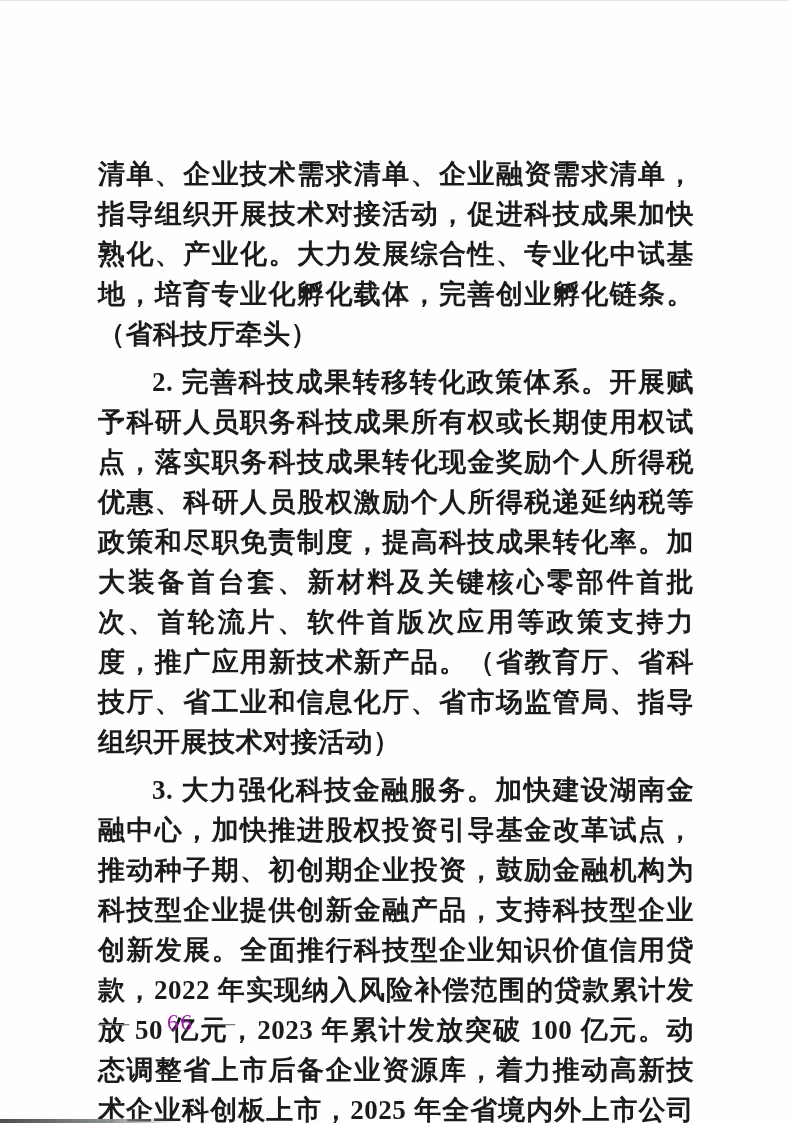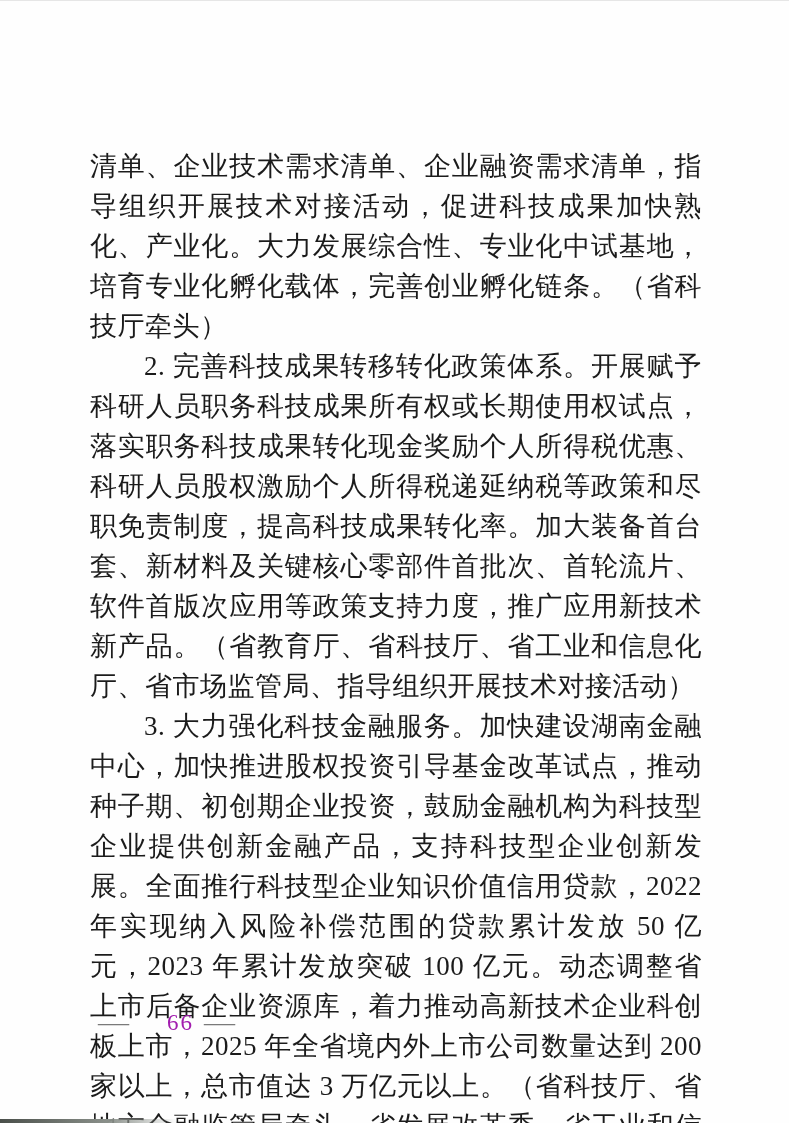--- a/index.html
+++ b/index.html
@@ -27,22 +27,23 @@
     left: 90px;
     top: 146px;
     width: 612px;
     font-size: 27px;
     line-height: 40px;
     text-align: justify;
     text-justify: inter-character;
     letter-spacing: 0.5px;
   }
   .para {
-    margin: 0;
+    margin: 8px;
     padding: 0;
+    font-weight: bold;
   }
   .para.indent {
     text-indent: 2em;
   }
   
   .seg.kt {
     font-family: "Liberation Serif", "DejaVu Serif", serif;
   }
   .page-footer {
     position: absolute;

